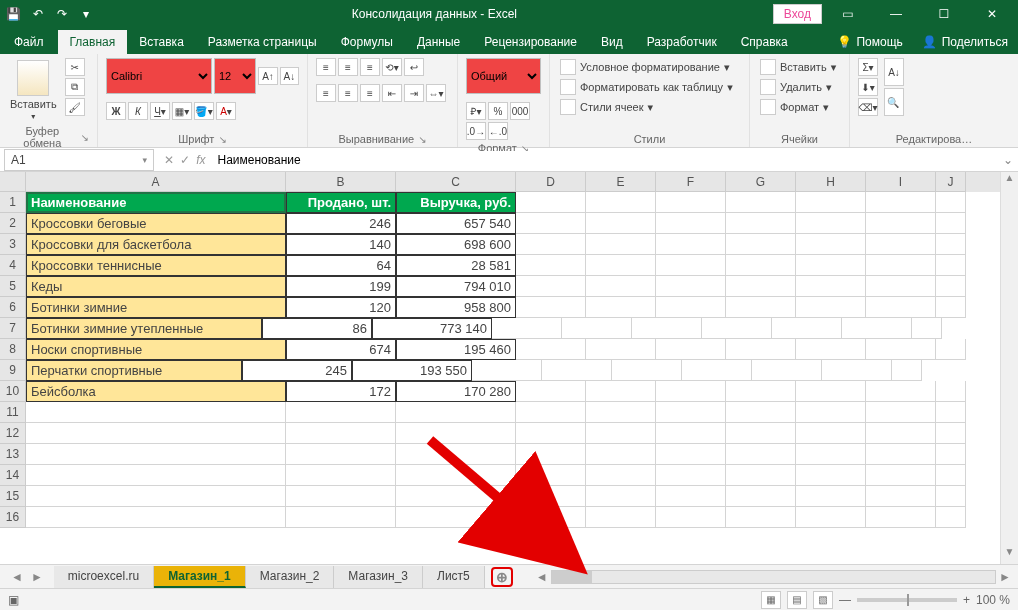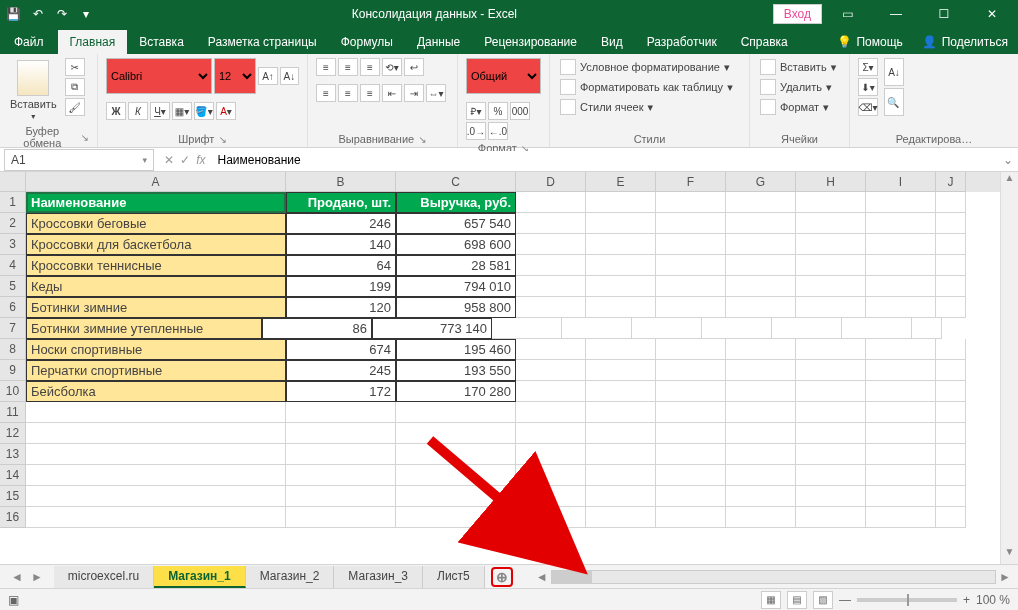--- a/index.html
+++ b/index.html
@@ -61,21 +61,21 @@
 .hdr-cell.selected { outline:2px solid #217346; outline-offset:-2px; }
 .vscroll { position:absolute; right:0; top:0; width:18px; bottom:0; background:#f0f0f0; border-left:1px solid #ddd; }
 .vscroll .up, .vscroll .down { height:18px; text-align:center; font-size:10px; color:#888; cursor:pointer; }
 .vscroll .track { position:absolute; top:18px; bottom:18px; left:2px; right:2px; }
 
 
 .sheet-bar { height:24px; background:#f3f3f3; border-top:1px solid #d4d4d4; display:flex; align-items:center; }
 .sheet-nav { display:flex; gap:2px; padding:0 8px; color:#888; }
 .sheet-nav span { cursor:pointer; padding:0 3px; }
 .sheet-tab { padding:3px 14px; font-size:12px; border-right:1px solid #ccc; background:#e8e8e8; cursor:pointer; }
-.sheet-tab.active { background:#fde047; color:#0e6333; font-weight:bold; border-bottom:2px solid #0e6333; }
+.sheet-tab.active { background:#eab308; color:#0e6333; font-weight:bold; border-bottom:2px solid #0e6333; }
 .add-sheet { width:22px; height:20px; display:flex; align-items:center; justify-content:center; margin-left:6px; cursor:pointer; border:2px solid #e30000; border-radius:4px; color:#888; font-size:14px; font-weight:bold; }
 .hscroll { flex:1; display:flex; align-items:center; margin:0 4px 0 20px; }
 .hscroll .btn { width:18px; text-align:center; color:#888; cursor:pointer; }
 .hscroll .track { flex:1; height:14px; background:#e8e8e8; border:1px solid #ccc; position:relative; }
 .hscroll .thumb { position:absolute; left:0; top:0; bottom:0; width:40px; background:#cdcdcd; }
 
 
 .status-bar { height:22px; background:#f3f3f3; border-top:1px solid #d4d4d4; display:flex; align-items:center; justify-content:space-between; padding:0 8px; font-size:12px; color:#666; }
 .zoom { display:flex; align-items:center; gap:6px; }
 .zoom .slider { width:100px; height:4px; background:#ccc; position:relative; }
@@ -391,21 +391,21 @@
         <div class="cell num-cell" style="width: 120px;">195 460</div>
         <div class="cell" style="width: 70px;"></div>
         <div class="cell" style="width: 70px;"></div>
         <div class="cell" style="width: 70px;"></div>
         <div class="cell" style="width: 70px;"></div>
         <div class="cell" style="width: 70px;"></div>
         <div class="cell" style="width: 70px;"></div>
         <div class="cell" style="width: 30px;"></div>
       </div>
       <div class="cell-row">
-        <div class="cell name-cell" style="width: 260px;">Перчатки спортивные</div>
+        <div class="cell name-cell" style="width: 216px;">Перчатки спортивные</div>
         <div class="cell num-cell" style="width: 110px;">245</div>
         <div class="cell num-cell" style="width: 120px;">193 550</div>
         <div class="cell" style="width: 70px;"></div>
         <div class="cell" style="width: 70px;"></div>
         <div class="cell" style="width: 70px;"></div>
         <div class="cell" style="width: 70px;"></div>
         <div class="cell" style="width: 70px;"></div>
         <div class="cell" style="width: 70px;"></div>
         <div class="cell" style="width: 30px;"></div>
       </div>

